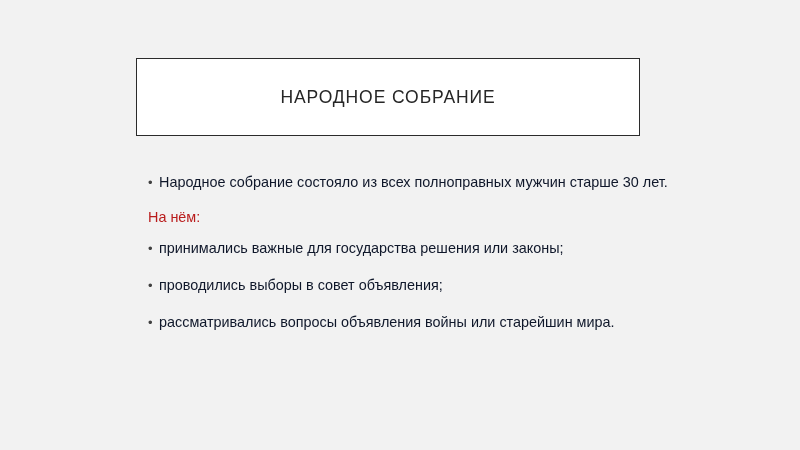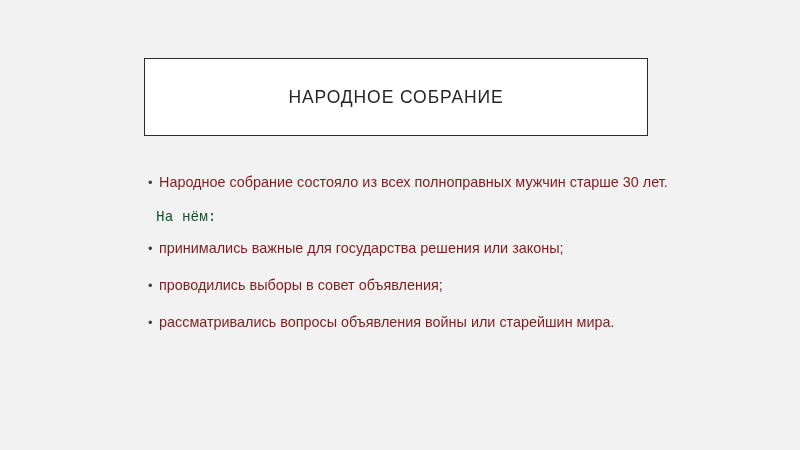--- a/index.html
+++ b/index.html
@@ -14,21 +14,21 @@
     overflow: hidden;
   }
   .slide {
     position: relative;
     width: 800px;
     height: 450px;
     background: #f2f2f2;
   }
   .title-box {
     position: absolute;
-    left: 144px;
+    left: 136px;
     top: 58px;
     width: 504px;
     height: 78px;
     border: 1px solid #2b2b2b;
     background: #ffffff;
     box-sizing: border-box;
     display: flex;
     align-items: center;
     justify-content: center;
   }
@@ -56,28 +56,27 @@
     width: 11px;
     font-size: 13px;
     line-height: 21px;
     color: #404040;
     text-align: left;
   }
   .bullet-text {
     flex: 1 1 auto;
     font-size: 14.4px;
     line-height: 21px;
-    color: #7f1d1d;
+    color: #0f172a;
   }
   .plain-row {
-    margin: 10px 0 10px 8px;
+    margin: 10px 0 10px 0;
     font-size: 14.4px;
     line-height: 21px;
-    color: #14532d;
-    font-family: Liberation Mono, monospace;
+    color: #b91c1c;
   }
   .group-gap {
     margin-bottom: 14px;
   }
   .tight {
     margin-bottom: 16px;
   }
 </style>
 </head>
 <body>

